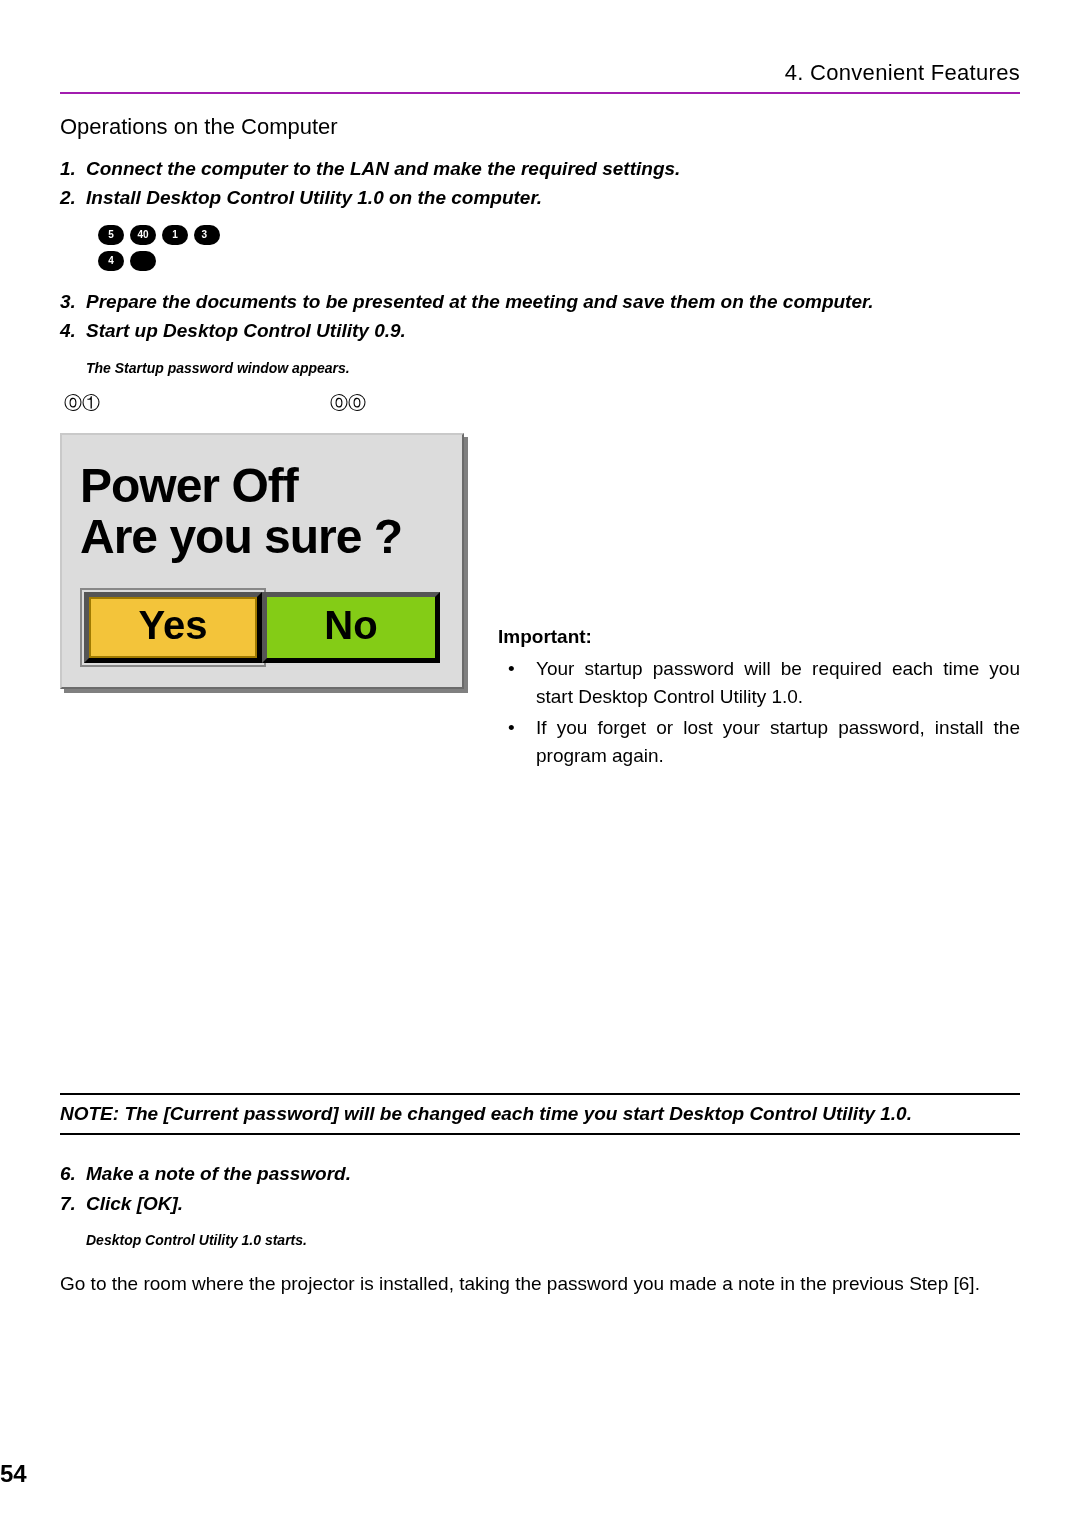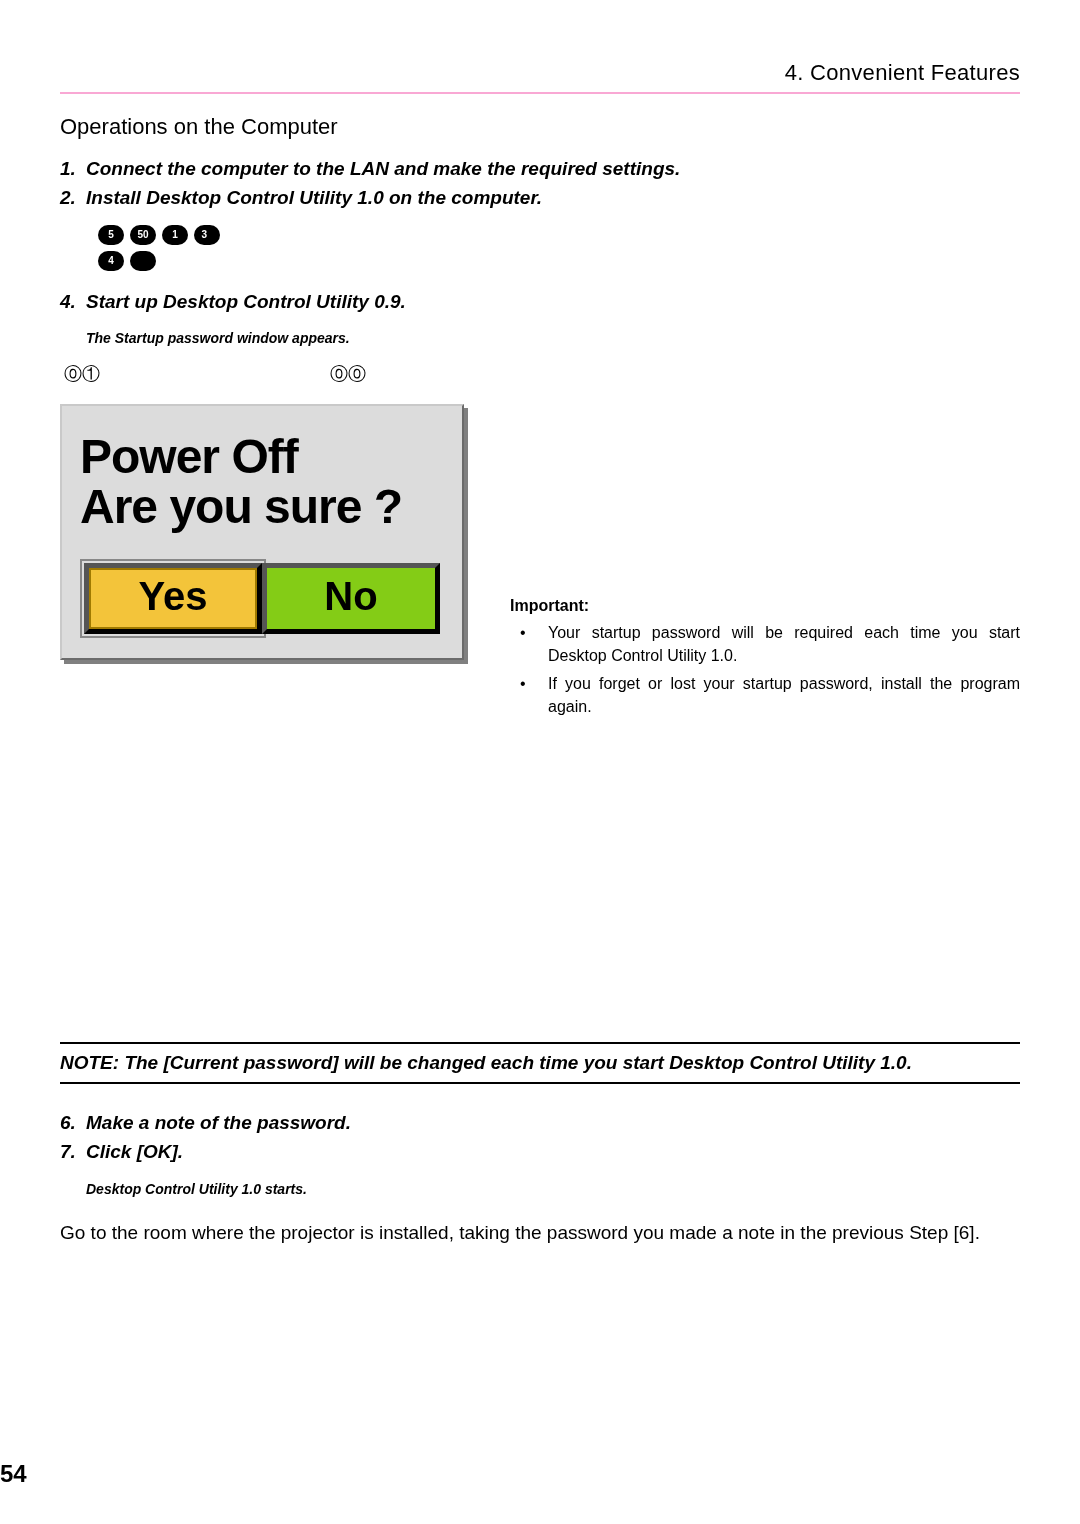--- a/index.html
+++ b/index.html
@@ -11,21 +11,21 @@
   }
   .page {
     width: 1080px;
     min-height: 1524px;
     margin: 0 auto;
     box-sizing: border-box;
     padding: 60px 60px 40px 60px;
     position: relative;
   }
   .header-line {
-    border-bottom: 2px solid #f9a8d4;
+    border-bottom: 2px solid #a21caf;
     padding-bottom: 6px;
     text-align: right;
     font-size: 22px;
     font-weight: 400;
     letter-spacing: 0.3px;
     margin-bottom: 20px;
     font-family: "Helvetica Neue", Arial, sans-serif;
   }
   .subheading {
     font-size: 22px;
@@ -139,23 +139,22 @@
   }
   .dlg-btn.yes::before {
     content: "";
     position: absolute;
     inset: -9px;
     border: 2px solid #888;
   }
   .right-col {
     flex: 1;
     padding-top: 190px;
-    font-size: 16px;
+    font-size: 19px;
     line-height: 1.45;
-    margin-left: 12px;
   }
   .important-head {
     font-weight: bold;
     margin-bottom: 4px;
   }
   .bullet-list {
     margin: 0;
     padding-left: 10px;
     list-style: none;
   }
@@ -222,31 +221,34 @@
       <span class="num">1.</span><span>Connect the computer to the LAN and make the required settings.</span>
     </li>
     <li>
       <span class="num">2.</span><span>Install Desktop Control Utility 1.0 on the computer.</span>
     </li>
   </ol>
 
   <div class="black-bubbles">
     <div class="bubble-row">
       <span class="bubble">5</span>
-      <span class="bubble">50</span>
+      <span class="bubble">40</span>
       <span class="bubble">1</span>
       <span class="bubble">3&nbsp;&nbsp;</span>
     </div>
     <div class="bubble-row">
       <span class="bubble">4</span>
       <span class="bubble">&nbsp;&nbsp;</span>
     </div>
   </div>
 
   <ol class="steps">
+    <li>
+      <span class="num">3.</span><span>Prepare the documents to be presented at the meeting and save them on the computer.</span>
+    </li>
     <li>
       <span class="num">4.</span><span>Start up Desktop Control Utility 0.9.</span>
     </li>
   </ol>
   <div class="substep">The Startup password window appears.</div>
 
   <div class="circ-markers">
     <span>⓪①</span>
     <span>⓪⓪</span>
   </div>

